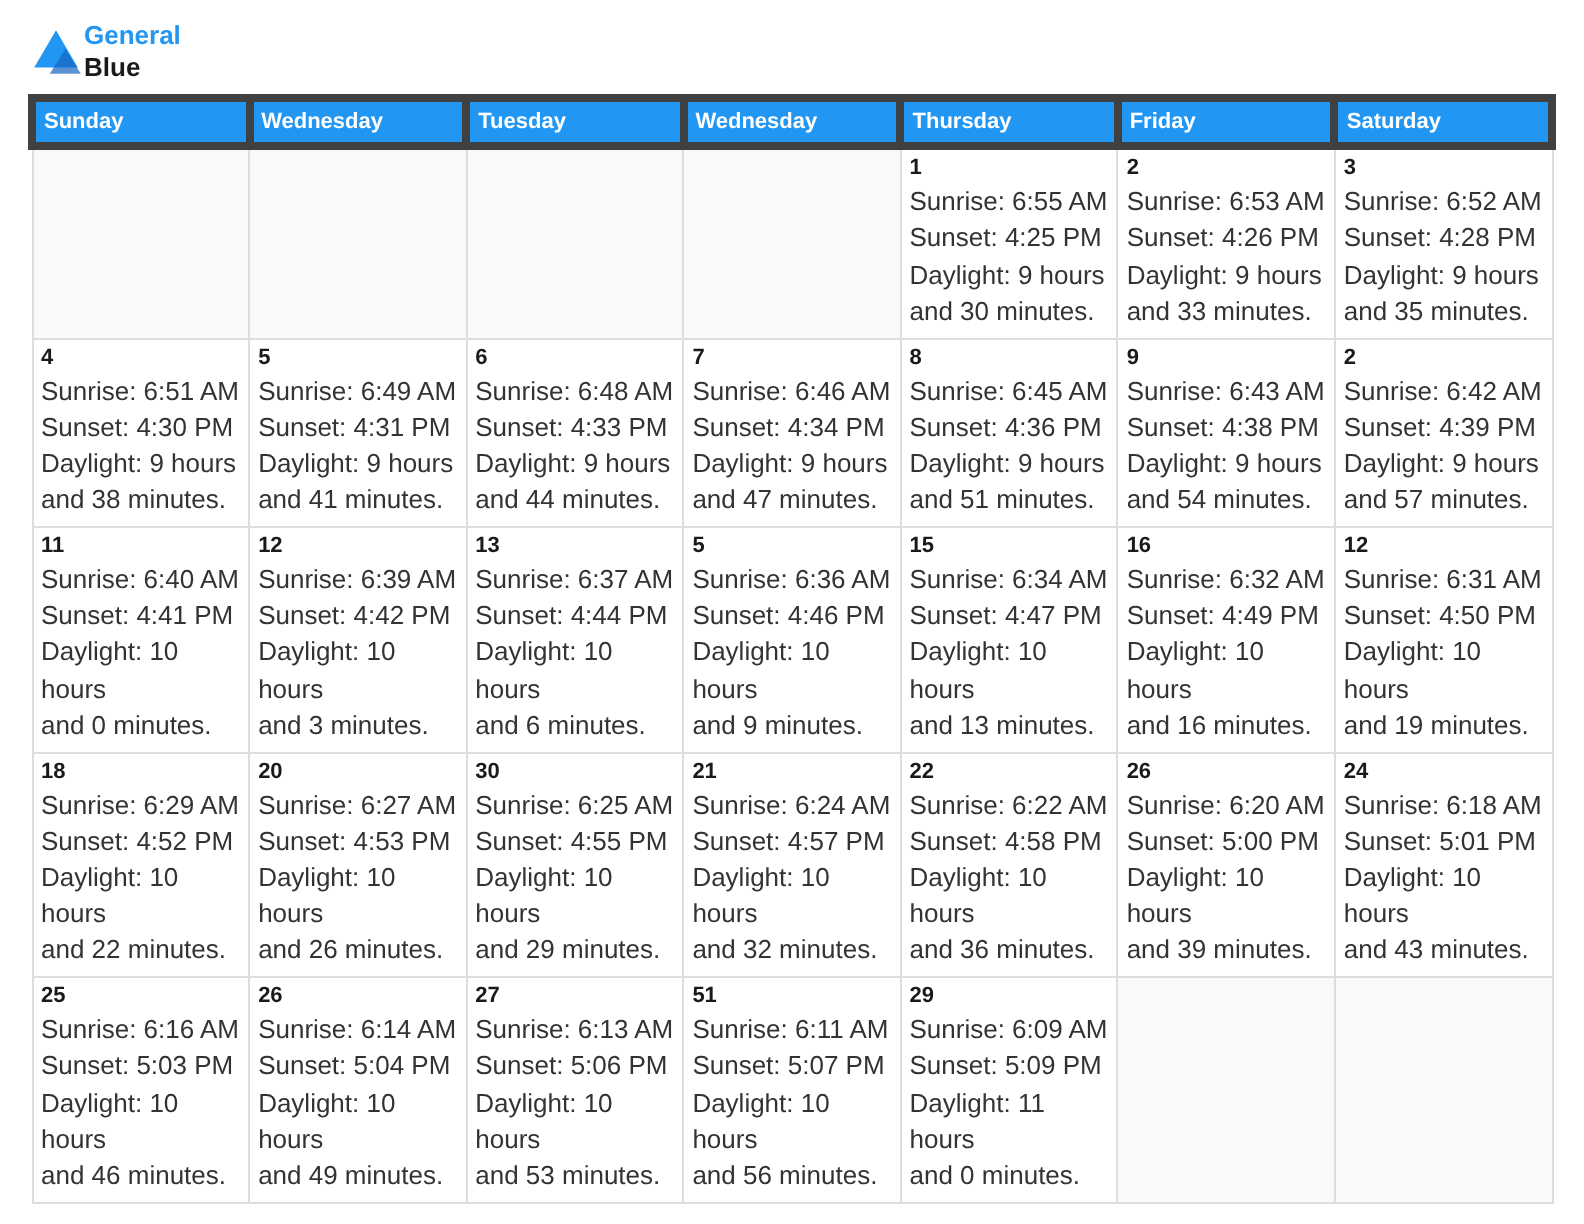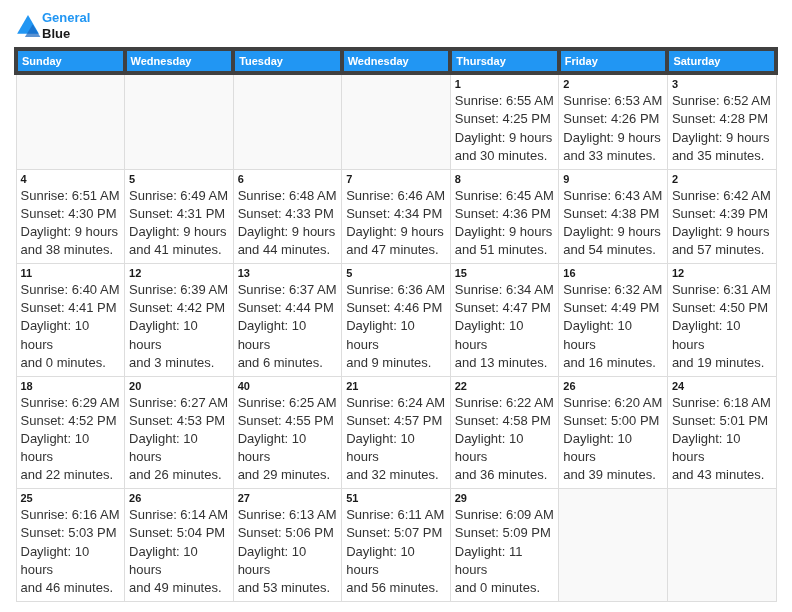--- a/index.html
+++ b/index.html
@@ -211,21 +211,21 @@
         <tr>
           <td>
             <span class="day-number">18</span>
             <div class="day-info">Sunrise: 6:29 AM<br>Sunset: 4:52 PM<br>Daylight: 10 hours<br>and 22 minutes.</div>
           </td>
           <td>
             <span class="day-number">20</span>
             <div class="day-info">Sunrise: 6:27 AM<br>Sunset: 4:53 PM<br>Daylight: 10 hours<br>and 26 minutes.</div>
           </td>
           <td>
-            <span class="day-number">40</span>
+            <span class="day-number">30</span>
             <div class="day-info">Sunrise: 6:25 AM<br>Sunset: 4:55 PM<br>Daylight: 10 hours<br>and 29 minutes.</div>
           </td>
           <td>
             <span class="day-number">21</span>
             <div class="day-info">Sunrise: 6:24 AM<br>Sunset: 4:57 PM<br>Daylight: 10 hours<br>and 32 minutes.</div>
           </td>
           <td>
             <span class="day-number">22</span>
             <div class="day-info">Sunrise: 6:22 AM<br>Sunset: 4:58 PM<br>Daylight: 10 hours<br>and 36 minutes.</div>
           </td>

